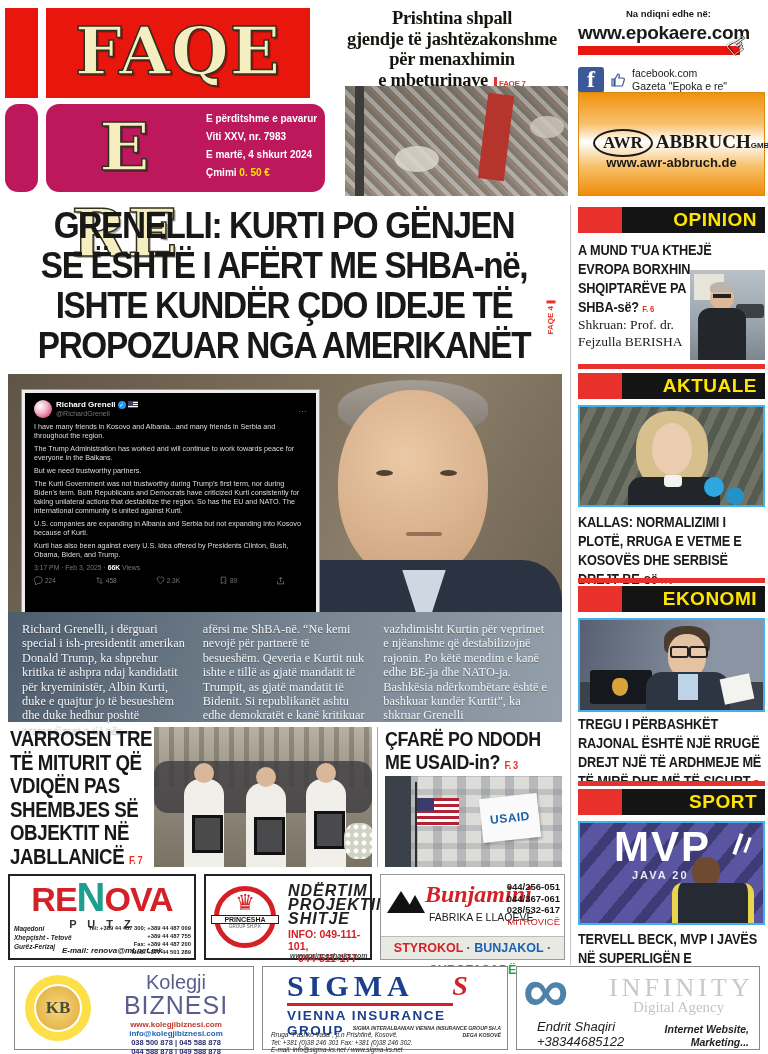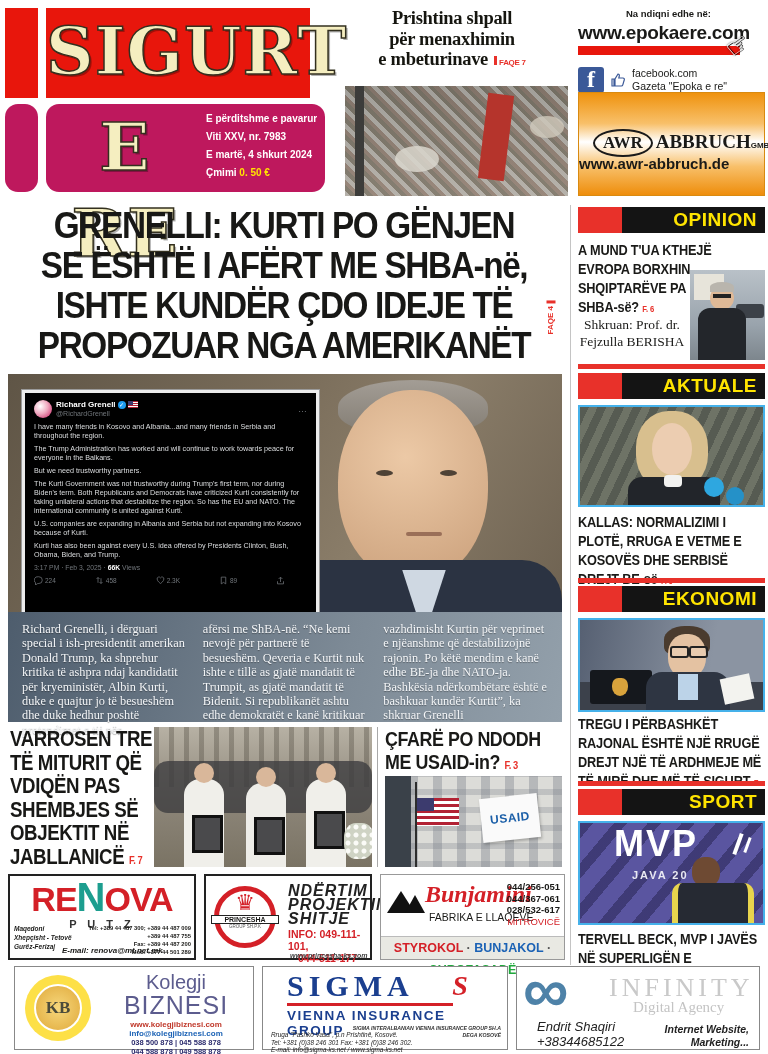--- a/index.html
+++ b/index.html
@@ -50,38 +50,39 @@
   .ad{background:#fff;box-sizing:border-box;}
   .thin{font-weight:bold;font-style:italic;}
 </style>
 </head>
 <body>
 
 <div class="page">
 
   <div class="abs mast-red" style="left:5px;top:8px;width:33px;height:90px;"></div>
   <div class="abs mast-red" style="left:46px;top:8px;width:264px;height:90px;">
-    <div class="mast-word">SIGURT</div>
+    <div class="mast-word">FAQE</div>
   </div>
   <div class="abs mast-blk" style="left:5px;top:104px;width:33px;height:88px;"></div>
   <div class="abs mast-blk" style="left:46px;top:104px;width:279px;height:88px;">
     <div class="abs mast-word" style="left:0;top:0;width:158px;">E RE</div>
     <div class="abs mast-info" style="left:160px;top:6px;">
       <div>E përditshme e pavarur</div>
       <div>Viti XXV, nr. 7983</div>
       <div>E martë, 4 shkurt 2024</div>
       <div>
         <span>Çmimi</span>
         <span style="color:#ffe400;">0. 50 €</span>
       </div>
     </div>
   </div>
 
   <div class="abs topstory" style="left:336px;top:8px;width:232px;">
     <div>Prishtina shpall</div>
+    <div>gjendje të jashtëzakonshme</div>
     <div>për menaxhimin</div>
     <div>
       <span>e mbeturinave</span><span class="faqe-bar"></span><span class="pg" style="font-family:'Liberation Sans',sans-serif;font-size:8px;">FAQE 7</span>
     </div>
   </div>
   <div class="photo" style="left:345px;top:86px;width:223px;height:110px;background:linear-gradient(#7d7a72,#9a948a);">
     <div class="abs" style="left:0;top:0;width:100%;height:100%;background:repeating-linear-gradient(45deg,rgba(255,255,255,.28) 0 4px,rgba(90,80,60,.30) 4px 8px,rgba(150,70,45,.15) 8px 12px);"></div>
     <div class="abs" style="left:10px;top:0;width:9px;height:110px;background:#3c3c3a;"></div>
     <div class="abs" style="left:138px;top:8px;width:26px;height:86px;background:#b5342c;transform:rotate(7deg);"></div>
     <div class="abs" style="left:50px;top:60px;width:44px;height:26px;background:#d9d6cc;border-radius:50%;opacity:.85;"></div>
@@ -104,21 +105,21 @@
       </div>
     </div>
   </div>
 
   <div class="abs" style="left:578px;top:92px;width:187px;height:104px;background:linear-gradient(180deg,#ef920e 0%,#f8c06a 30%,#ffffff 48%,#f8c06a 72%,#ee8d0b 100%);border:1px solid #d98a10;box-sizing:border-box;">
     <div class="abs" style="left:14px;top:36px;display:flex;align-items:baseline;">
       <span style="border:2.5px solid #1a1a1a;border-radius:50%;padding:2px 8px;font-family:'Liberation Serif',serif;font-weight:bold;font-size:17px;background:transparent;">AWR</span>
       <span style="font-family:'Liberation Serif',serif;font-weight:bold;font-size:19px;margin-left:3px;">ABBRUCH</span>
       <span style="font-weight:bold;font-size:8px;">GMBH</span>
     </div>
-    <div class="abs" style="left:0;top:62px;width:100%;font-weight:bold;font-size:15px;">www.awr-abbruch.de</div>
+    <div class="abs" style="left:0;top:62px;width:100%;text-align:center;font-weight:bold;font-size:13px;">www.awr-abbruch.de</div>
   </div>
 
   <div class="abs" style="left:8px;top:206px;">
     <div class="lead-hl">
       <div>GRENELLI: KURTI PO GËNJEN</div>
       <div>SE ËSHTË I AFËRT ME SHBA-në,</div>
       <div>ISHTE KUNDËR ÇDO IDEJE TË</div>
       <div>PROPOZUAR NGA AMERIKANËT</div>
     </div>
   </div>
@@ -241,21 +242,21 @@
 
   <div class="abs" style="left:570px;top:205px;width:1px;height:760px;background:#c4c4c4;"></div>
 
   <div class="abs secbar" style="left:578px;top:207px;width:187px;">
     <div class="rsq"></div>
     <div class="lbl">OPINION</div>
   </div>
   <div class="abs" style="left:578px;top:240px;">
     <div class="sb-hl" style="font-size:15px;"><span>A MUND T'UA KTHEJË EVROPA BORXHIN SHQIPTARËVE PA NDIHMËN E SHBA-së?</span> <span class="pg" style="font-size:9px;">F. 6</span></div>
   </div>
-  <div class="abs" style="left:578px;top:316px;width:108px;text-align:center;font-family:'Liberation Serif',serif;font-size:13.5px;line-height:17px;">
+  <div class="abs" style="left:578px;top:316px;width:108px;font-family:'Liberation Serif',serif;font-size:13.5px;line-height:17px;">
     <div>Shkruan: Prof. dr.</div>
     <div>Fejzulla BERISHA</div>
   </div>
   <div class="photo" style="left:690px;top:270px;width:75px;height:90px;background:linear-gradient(#b9c1c8,#9aa4ad 60%,#7d868d);">
     <div class="abs" style="left:4px;top:4px;width:30px;height:26px;background:#e7e4da;"></div>
     <div class="abs" style="left:46px;top:34px;width:28px;height:14px;background:#3c4148;border-radius:3px;"></div>
     <div class="abs" style="left:20px;top:16px;width:24px;height:24px;background:#dfb997;border-radius:50%;"></div>
     <div class="abs" style="left:20px;top:12px;width:24px;height:10px;background:#b9b5ad;border-radius:50% 50% 0 0;"></div>
     <div class="abs" style="left:23px;top:24px;width:18px;height:4px;background:#222;"></div>
     <div class="abs" style="left:8px;top:38px;width:48px;height:52px;background:#23262b;border-radius:12px 12px 0 0;"></div>
@@ -298,21 +299,21 @@
   <div class="abs" style="left:578px;top:714px;">
     <div class="sb-hl"><span>TREGU I PËRBASHKËT RAJONAL ËSHTË NJË RRUGË DREJT NJË TË ARDHMEJE MË TË MIRË DHE MË TË SIGURT</span> <span class="pg" style="font-size:9px;">F. 8</span></div>
   </div>
   <div class="abs red-rule" style="left:578px;top:781px;width:187px;height:5px;"></div>
 
   <div class="abs secbar" style="left:578px;top:789px;width:187px;">
     <div class="rsq"></div>
     <div class="lbl">SPORT</div>
   </div>
   <div class="photo" style="left:578px;top:821px;width:183px;height:100px;border:2px solid #45b1ea;background:repeating-linear-gradient(130deg,rgba(25,22,60,.42) 0 10px,transparent 10px 26px),#5a55a0;">
-    <div class="abs" style="left:34px;top:0;font-weight:900;font-size:36px;color:#fff;letter-spacing:2px;">MVP</div>
+    <div class="abs" style="left:34px;top:0;font-weight:900;font-size:42px;color:#fff;letter-spacing:2px;">MVP</div>
     <div class="abs" style="left:52px;top:46px;font-weight:bold;font-size:11px;color:#e9e9f2;letter-spacing:2px;">JAVA 20</div>
     <div class="abs" style="left:112px;top:34px;width:28px;height:30px;background:#6e4a33;border-radius:45%;"></div>
     <div class="abs" style="left:92px;top:60px;width:70px;height:40px;background:#262a33;border-left:6px solid #e8d44d;border-right:6px solid #e8d44d;border-radius:10px 10px 0 0;"></div>
     <div class="abs" style="left:156px;top:10px;width:4px;height:22px;background:#fff;transform:rotate(20deg);"></div>
     <div class="abs" style="left:166px;top:14px;width:3px;height:16px;background:#fff;transform:rotate(20deg);"></div>
   </div>
   <div class="abs" style="left:578px;top:929px;">
     <div class="sb-hl"><span>TERVELL BECK, MVP I JAVËS NË SUPERLIGËN E BASKETBOLLIT</span> <span class="pg" style="font-size:9px;">F. 10</span></div>
   </div>
 

